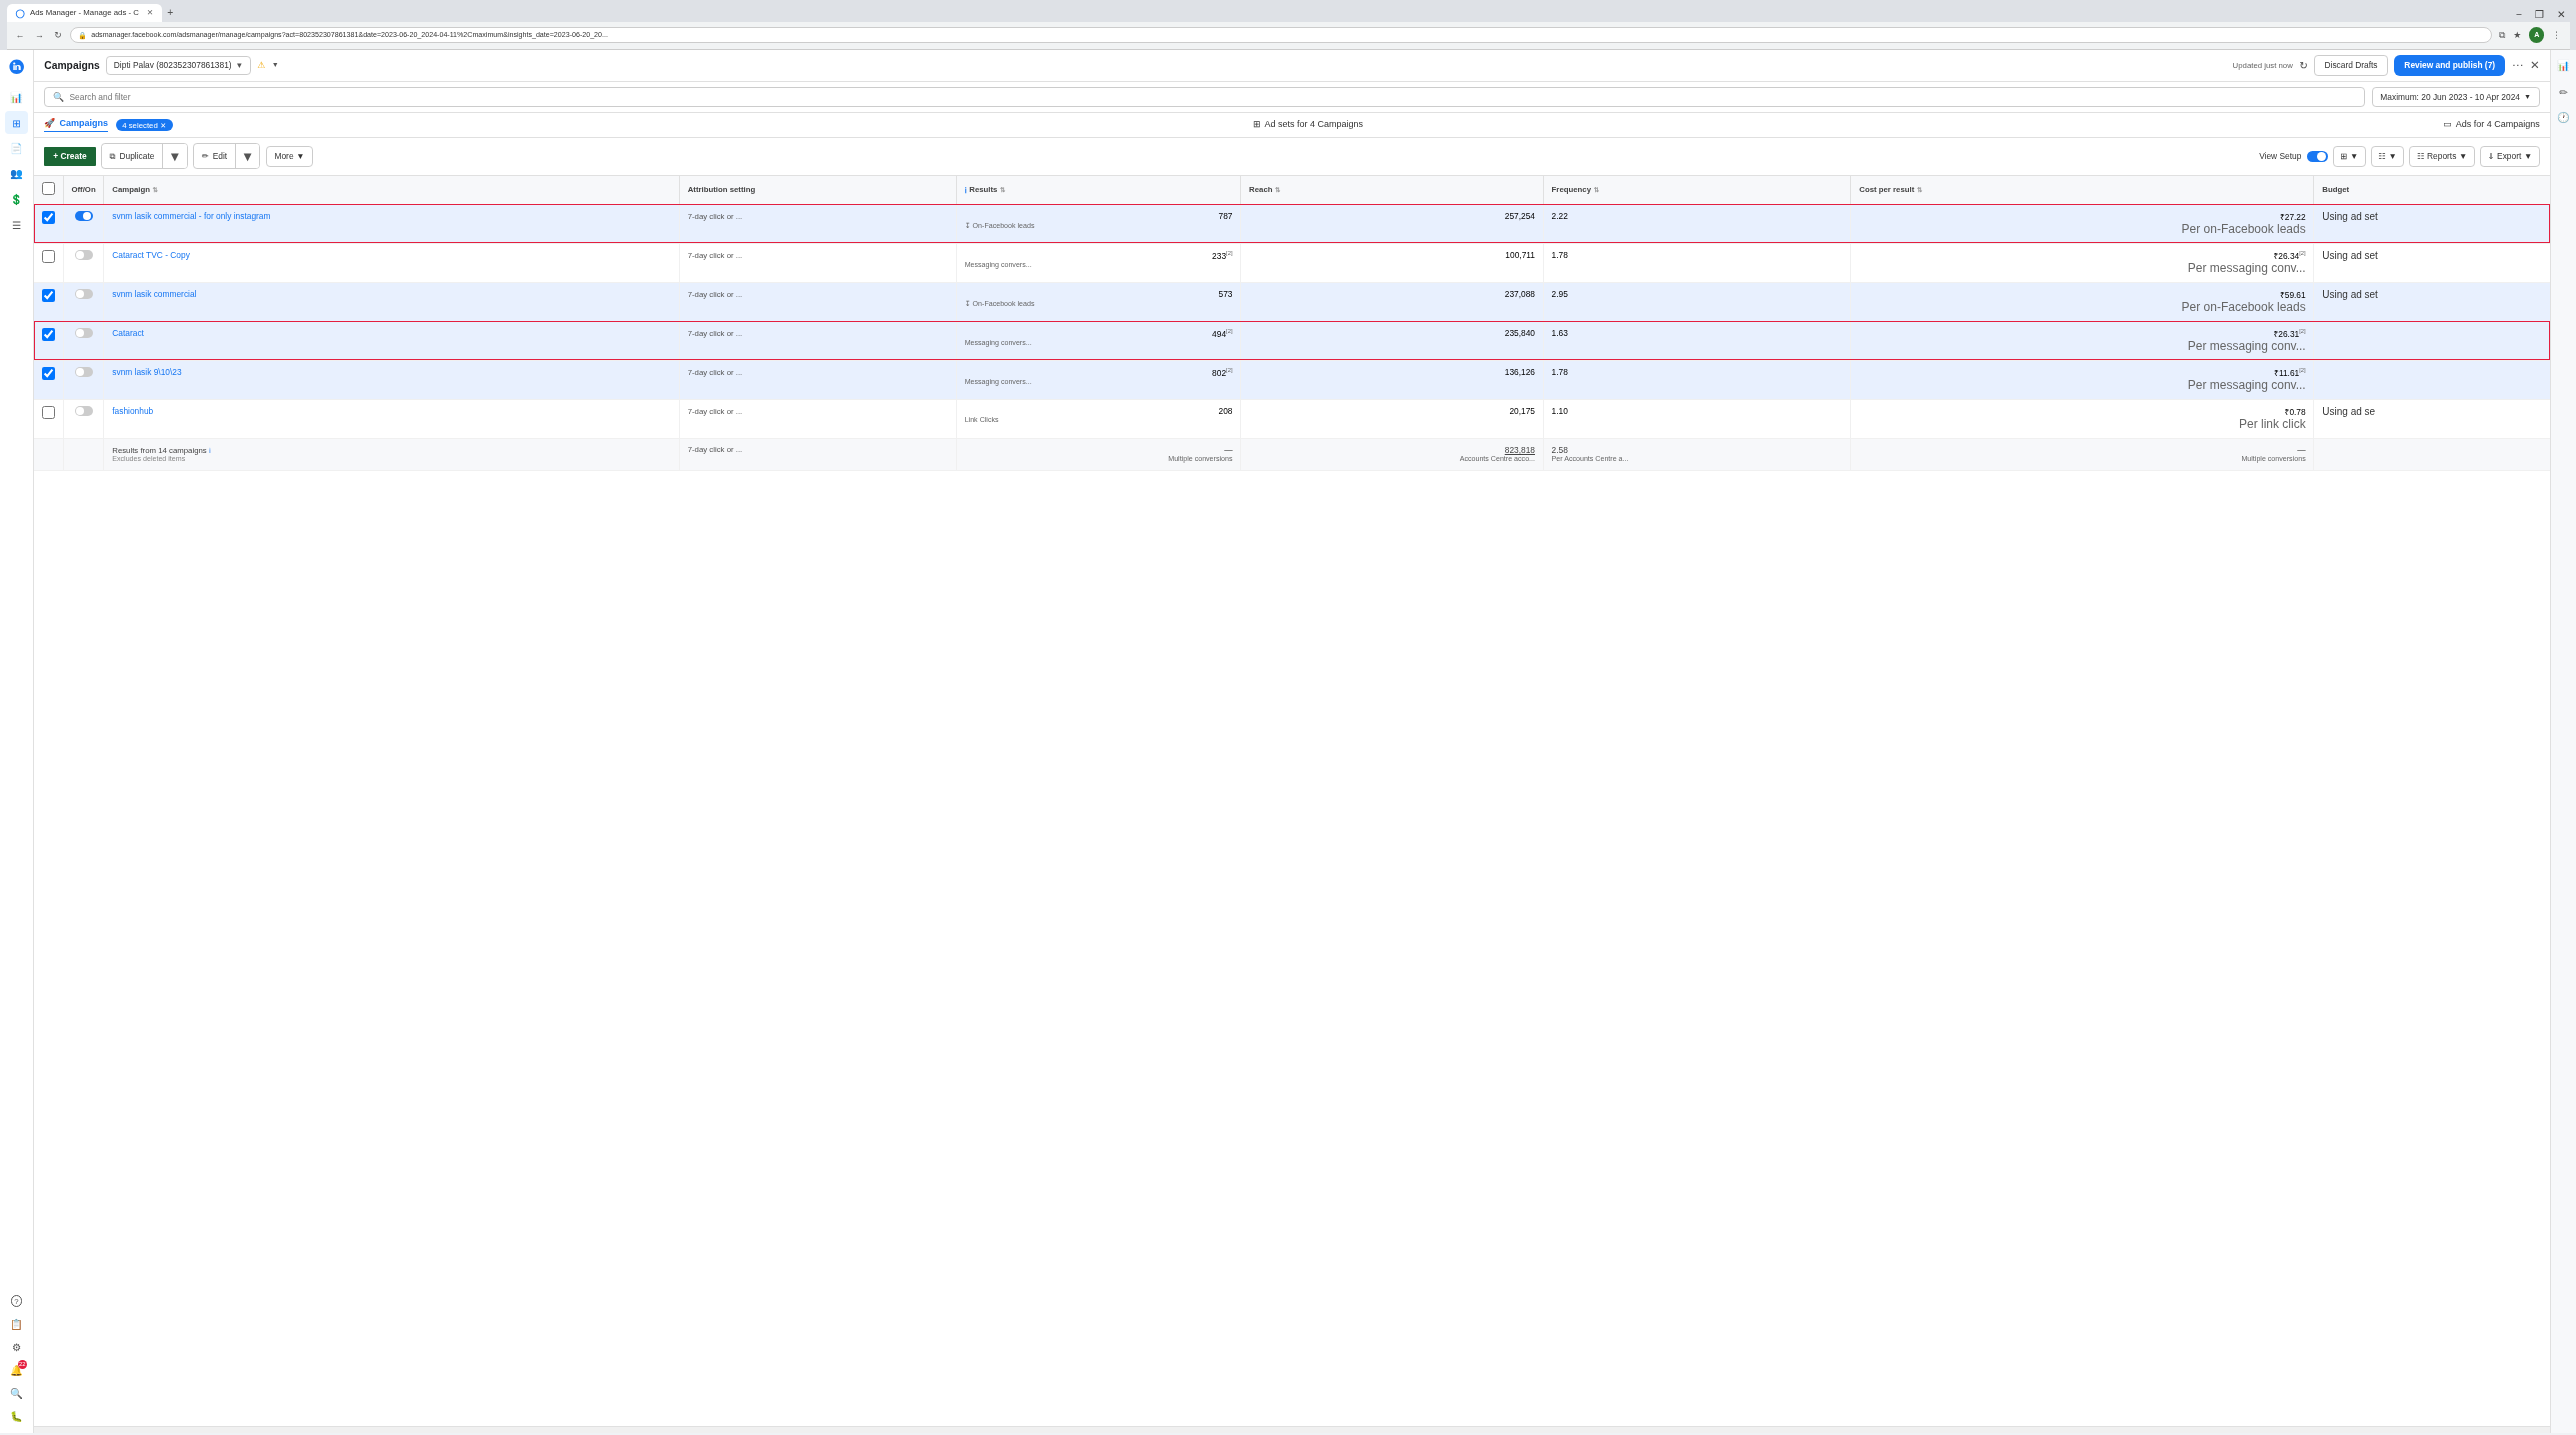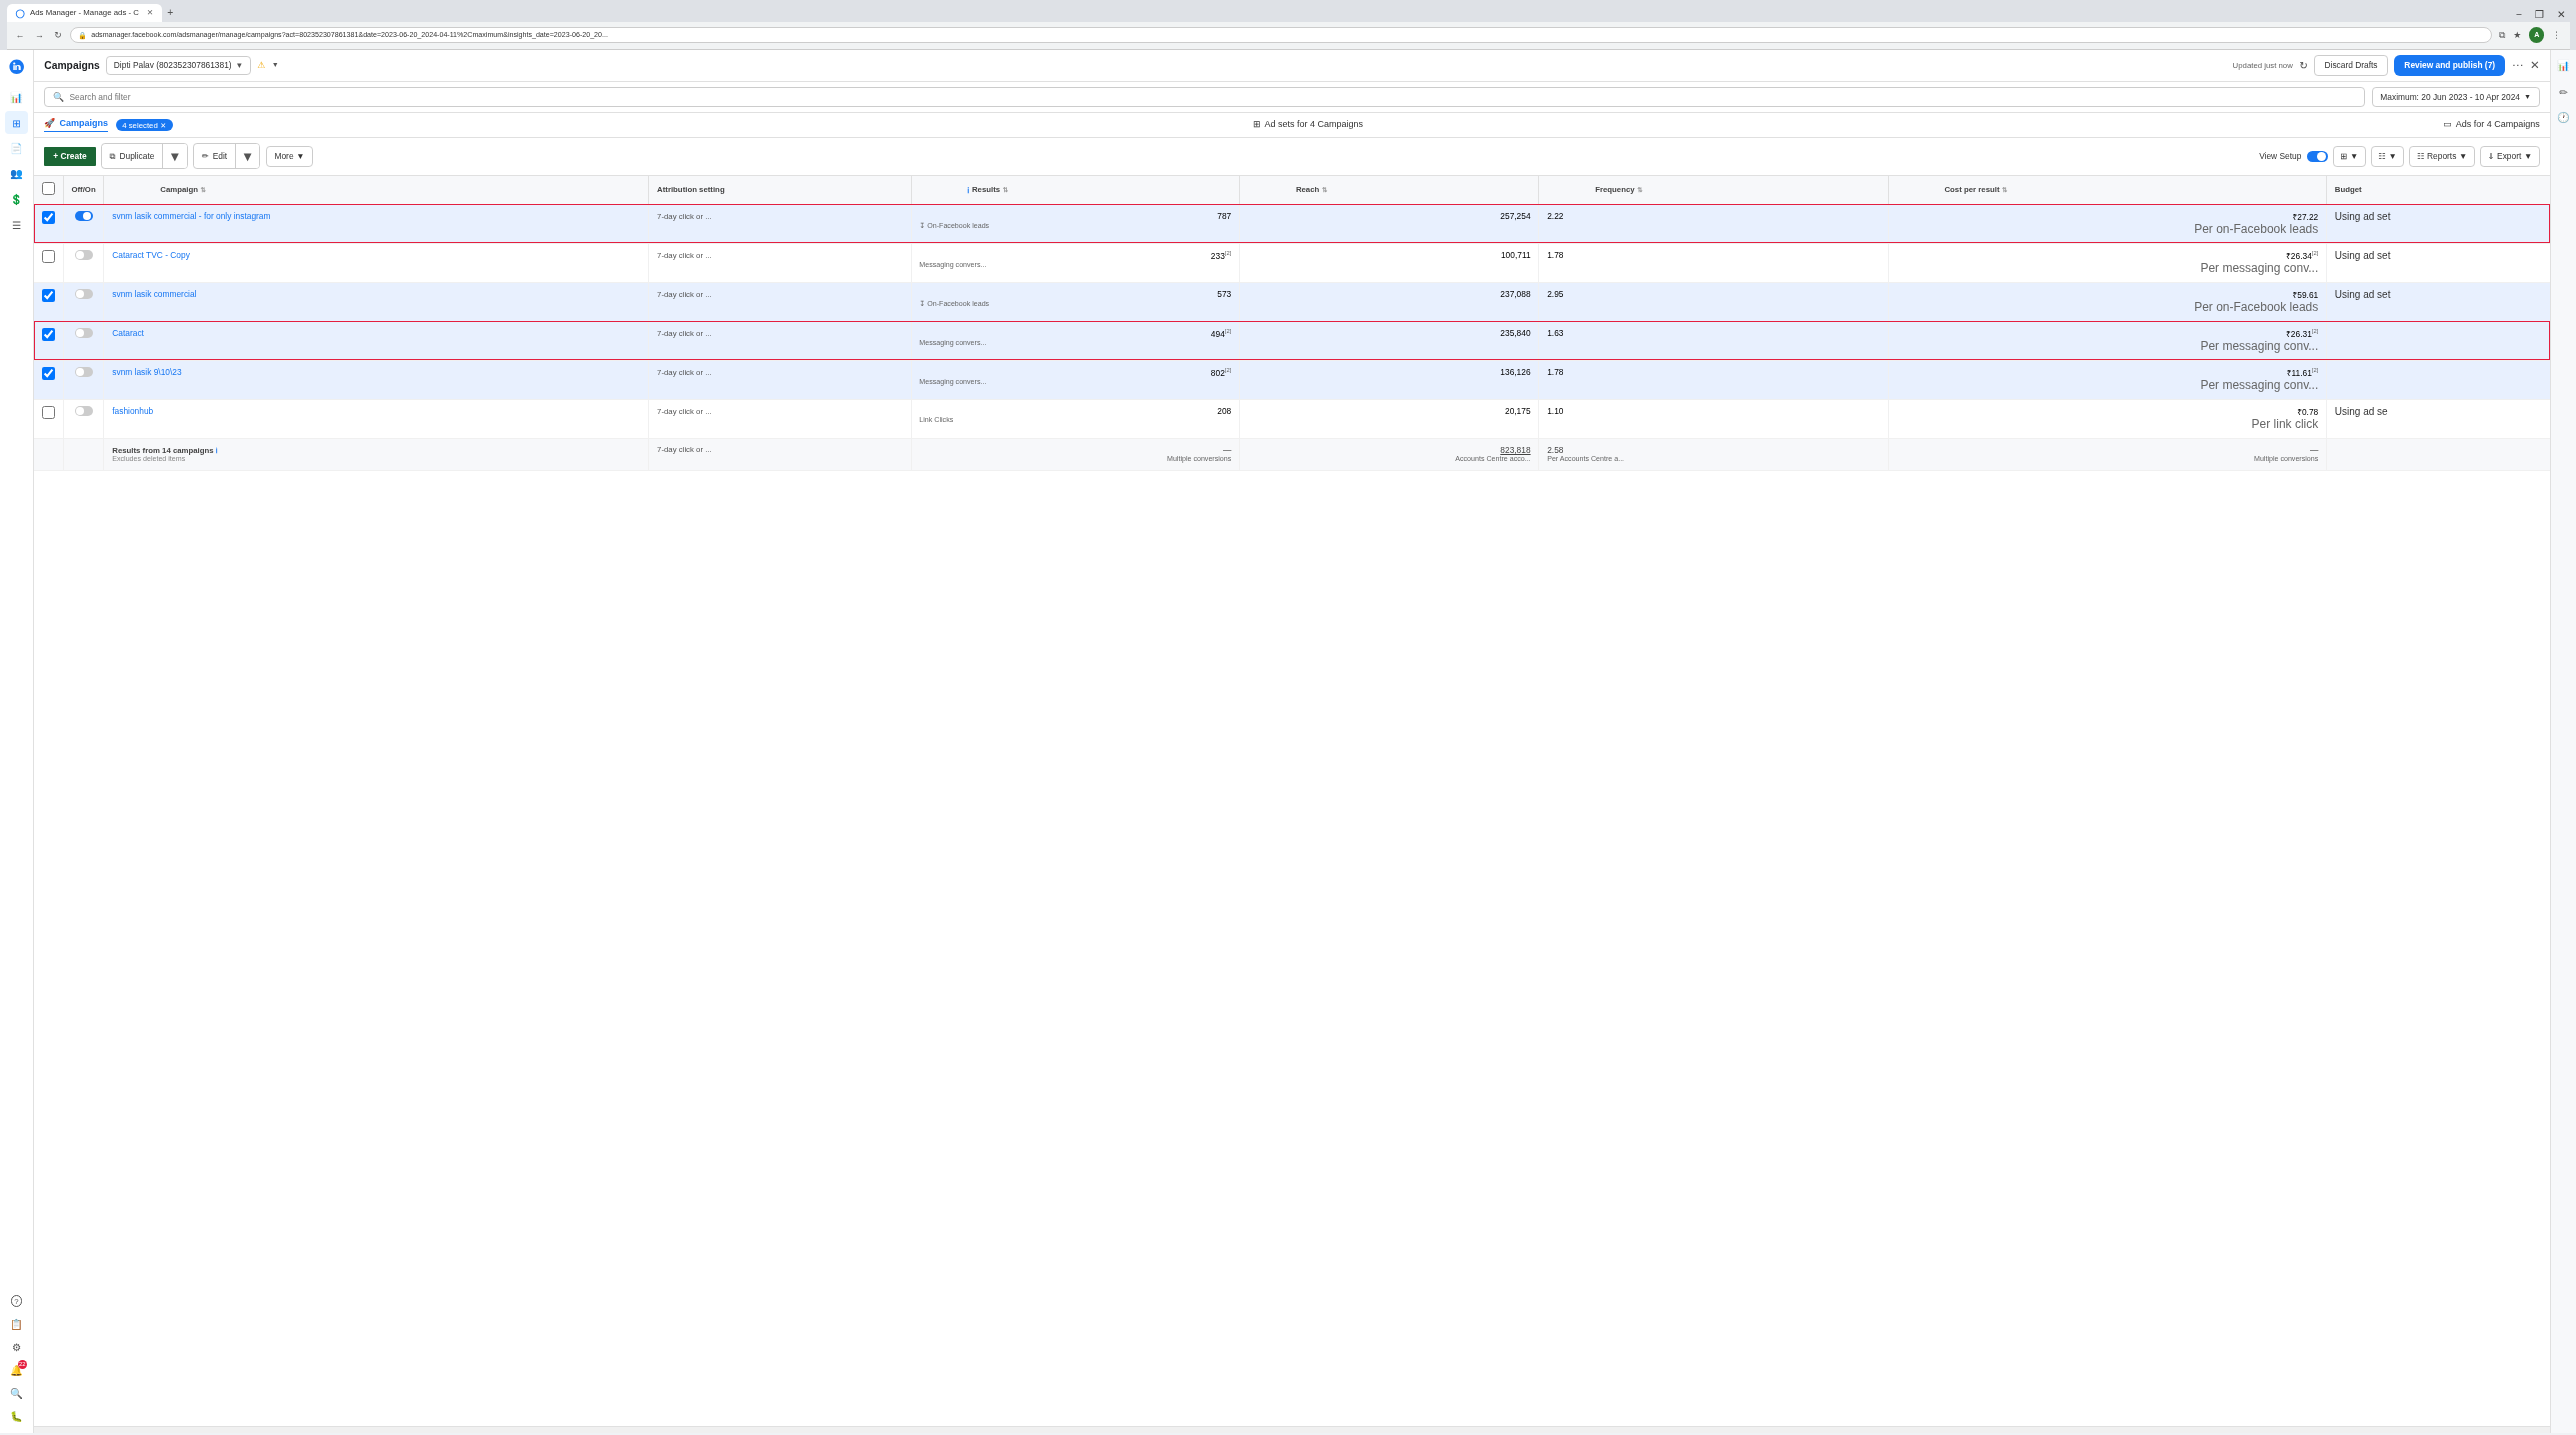--- a/index.html
+++ b/index.html
@@ -80,21 +80,21 @@
     .breakdown-btn { display: flex; align-items: center; gap: 2.6px; border: 0.6px solid #ccc; border-radius: 3.9px; padding: 4.5px 6.5px; cursor: pointer; background: #fff; color: #333; }
     .reports-btn { display: flex; align-items: center; gap: 2.6px; border: 0.6px solid #ccc; border-radius: 3.9px; padding: 4.5px 6.5px; cursor: pointer; background: #fff; color: #333; font-size: 8.4px; }
     .export-btn { display: flex; align-items: center; gap: 2.6px; border: 0.6px solid #ccc; border-radius: 3.9px; padding: 4.5px 6.5px; cursor: pointer; background: #fff; color: #333; font-size: 8.4px; }
 
     
     .table-container { flex: 1; overflow: auto; background: #fff; }
     table { width: 100%; border-collapse: collapse; font-size: 8.4px; }
     thead tr { background: #f7f8fa; border-bottom: 1.3px solid #e0e0e0; }
     th { padding: 6.5px 7.8px; text-align: left; font-weight: 600; color: #444; font-size: 7.8px; white-space: nowrap; border-right: 0.6px solid #e0e0e0; }
     th:last-child { border-right: none; }
-    .th-sort { display: flex; align-items: center; gap: 2.6px; cursor: pointer; margin-left: 48px; }
+    .th-sort { display: flex; align-items: center; gap: 2.6px; cursor: pointer; }
     .th-sort-icon { font-size: 6.5px; color: #999; }
     td { padding: 6.5px 7.8px; border-bottom: 0.6px solid #f0f0f0; border-right: 0.6px solid #f0f0f0; vertical-align: top; }
     td:last-child { border-right: none; }
     .row-selected { background: #e8f0fe !important; }
     .row-highlighted { outline: 1.3px solid #e41e3f; outline-offset: -1.3px; }
     .campaign-link { color: #1877f2; text-decoration: none; font-size: 8.4px; cursor: pointer; }
     .result-num { font-size: 8.4px; text-align: right; }
     .result-label { font-size: 7.1px; color: #666; display: flex; align-items: center; gap: 2.6px; }
     .reach-num { font-size: 8.4px; text-align: right; }
     .freq-num { font-size: 8.4px; }
@@ -474,21 +474,21 @@
               <td style="text-align: right;">
                 <div class="cost-num">₹0.78</div>
                 <div class="cost-label">Per link click</div>
               </td>
               <td><span class="budget-label">Using ad se</span></td>
             </tr>
             <tr class="summary-row">
     <td class="checkbox-col"></td>
     <td class="off-on-col"></td>
     <td>
-      <div style="font-size:7.8px;font-weight:700;">Results from 14 campaigns <span style="color:#1877f2;font-size:7.1px;">ℹ</span></div>
+      <div style="font-size:7.8px;font-weight:400;">Results from 14 campaigns <span style="color:#1877f2;font-size:7.1px;">ℹ</span></div>
       <div style="font-size:7.1px;color:#888;">Excludes deleted items</div>
     </td>
     <td><span class="attr-setting">7-day click or ...</span></td>
     <td style="text-align:right;">
       <div style="font-size:8.4px;">—</div>
       <div style="font-size:7.1px;color:#666;">Multiple conversions</div>
     </td>
     <td style="text-align:right;">
       <div style="font-size:8.4px;text-decoration:underline;cursor:pointer;">823,818</div>
       <div style="font-size:7.1px;color:#666;">Accounts Centre acco...</div>

